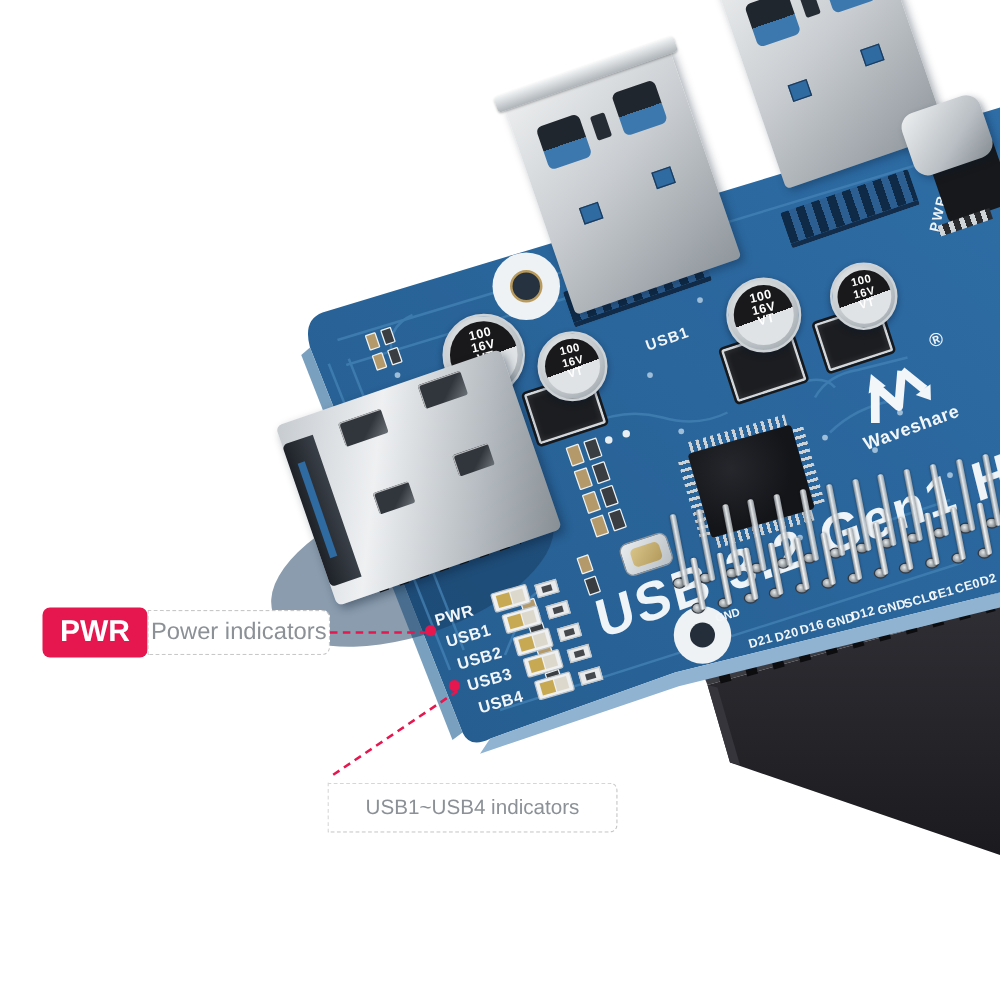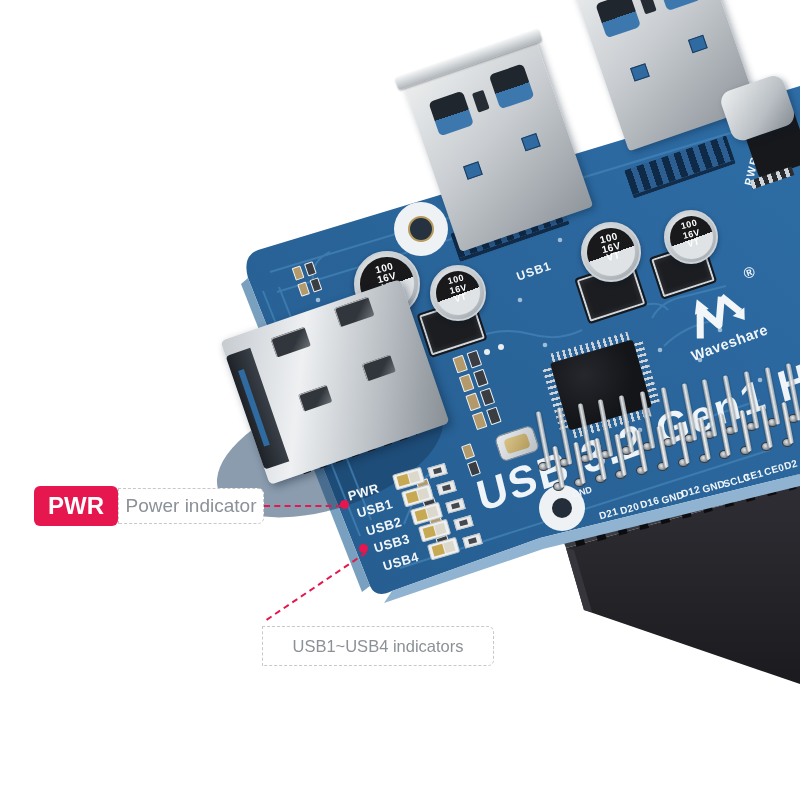--- a/index.html
+++ b/index.html
@@ -401,20 +401,20 @@
       <div class="pin-label" style="left: 660.8px; top: 491.5px;">GND</div>
       <div class="pin-label" style="left: 681.4px; top: 486px;">D12</div>
       <div class="pin-label" style="left: 702px; top: 480.5px;">GND</div>
       <div class="pin-label" style="left: 722.6px; top: 475px;">SCL0</div>
       <div class="pin-label" style="left: 743.2px; top: 469.5px;">CE1</div>
       <div class="pin-label" style="left: 763.8px; top: 464px;">CE0</div>
       <div class="pin-label" style="left: 784.4px; top: 458.5px;">D2</div>
     </div>
 
   <div class="co-tag pwr">PWR</div>
-  <div class="co-desc pwr">Power indicator</div>
+  <div class="co-desc pwr">Power indicators</div>
   <div class="co-line pwr"></div>
   <div class="co-dot pwr"></div>
 
   <div class="co-desc usbports">USB1~USB4 indicators</div>
   <div class="co-line usbports"></div>
   <div class="co-dot usbports"></div>
 </div>
 
 </body></html>

